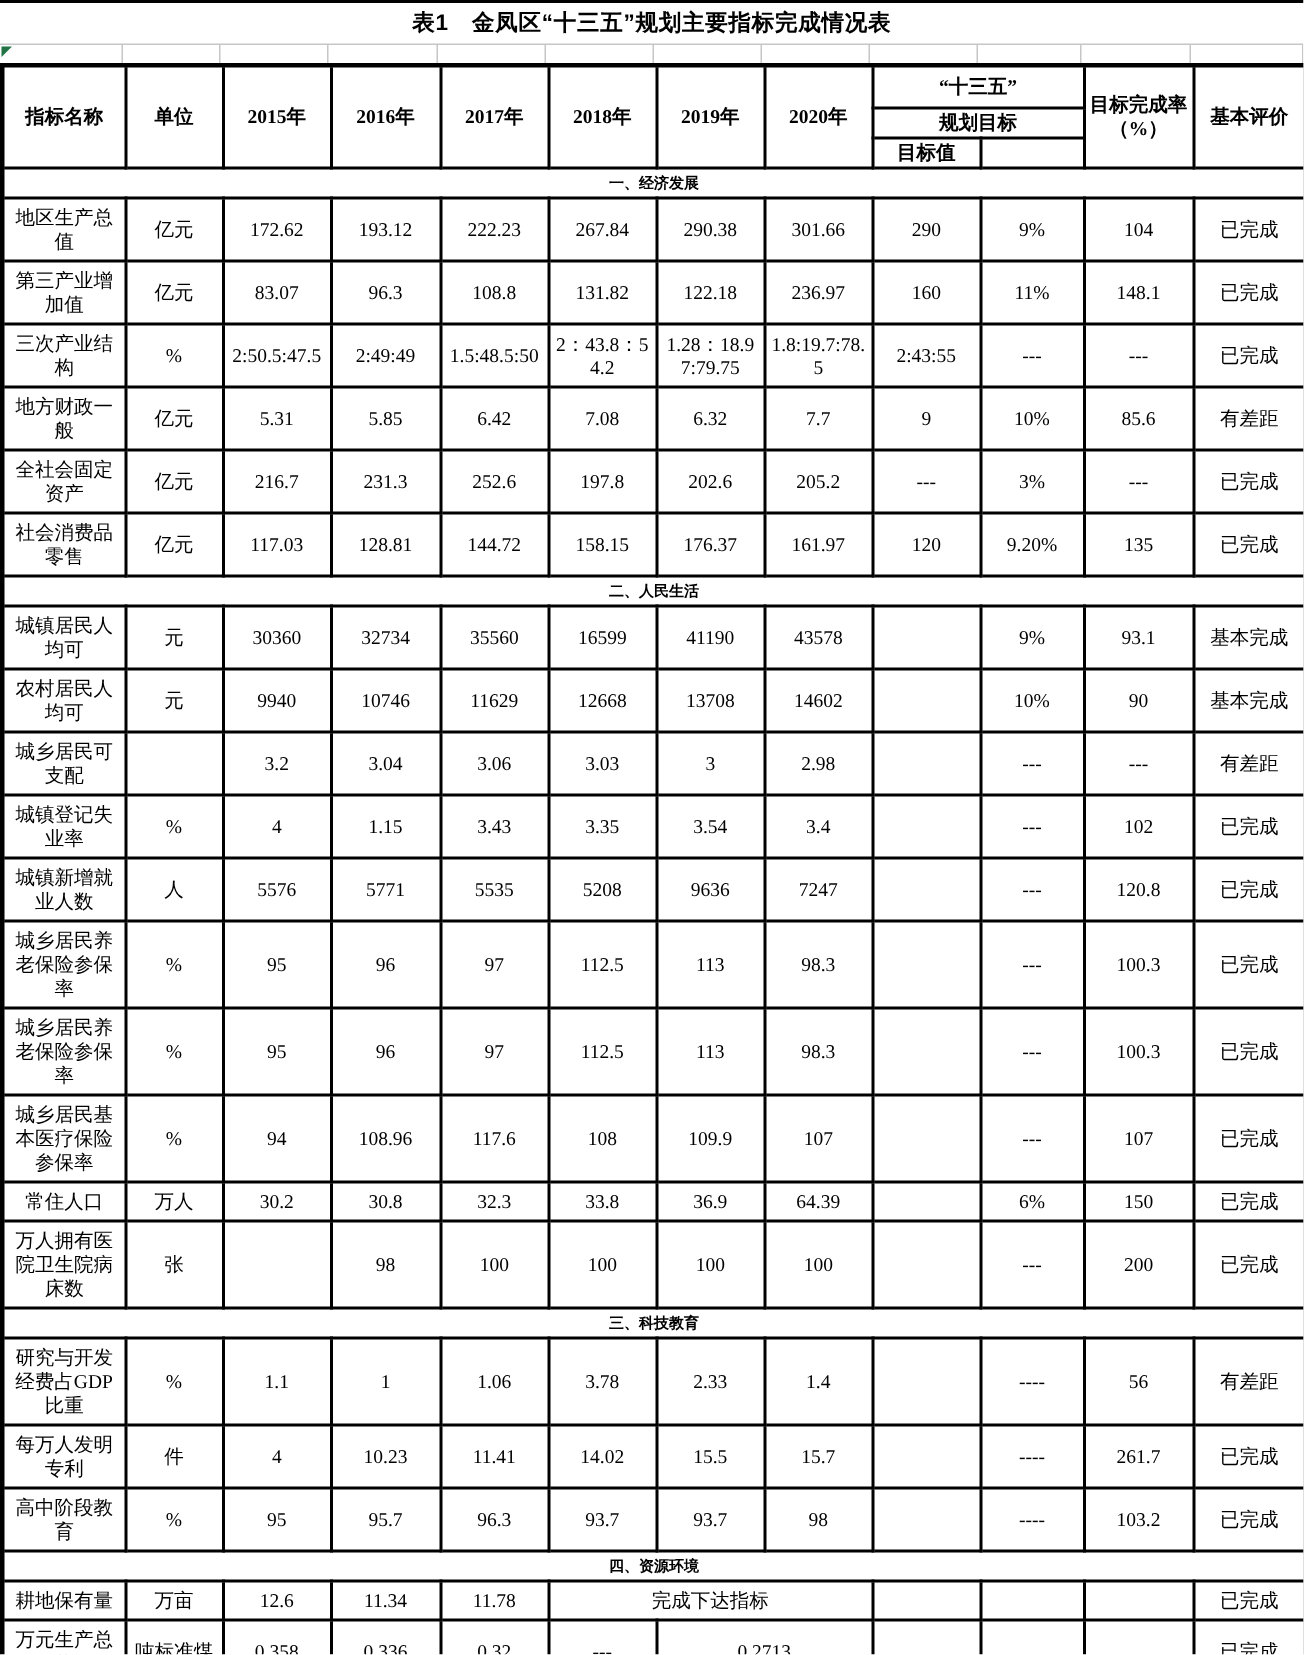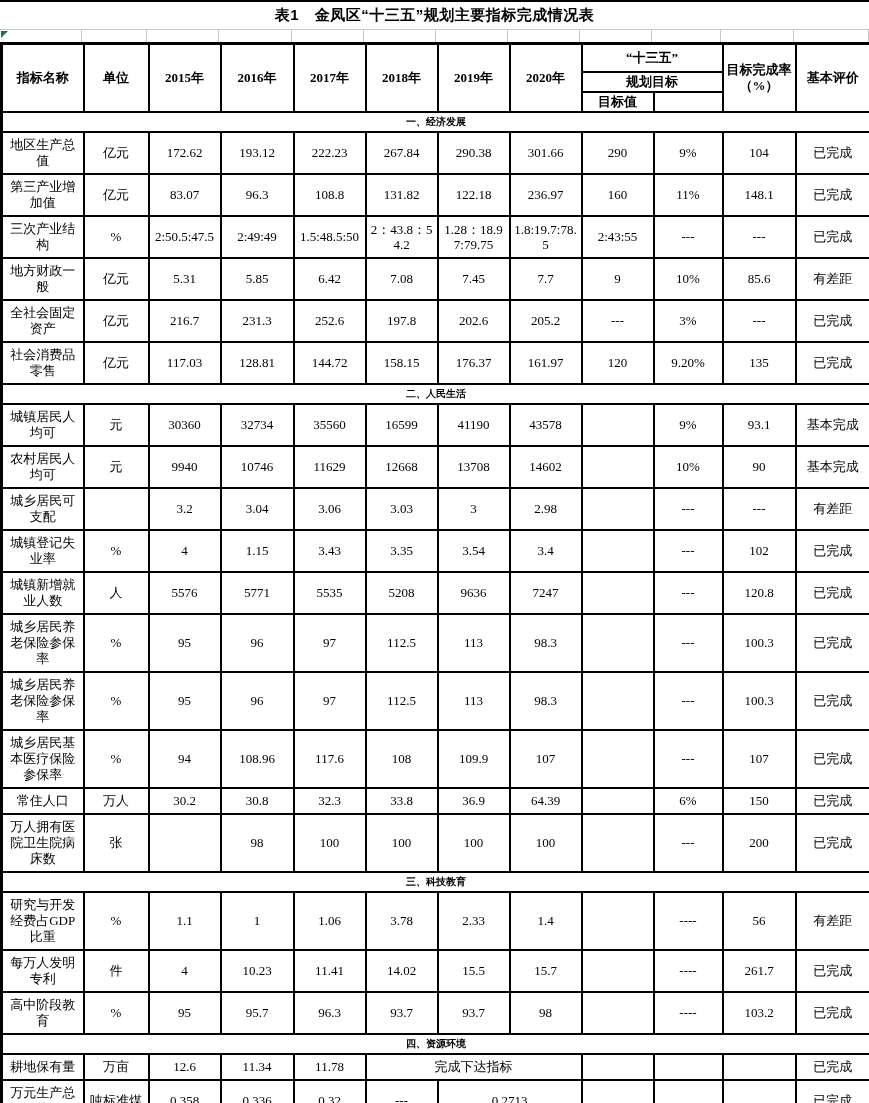--- a/index.html
+++ b/index.html
@@ -192,21 +192,21 @@
           <td class="val">---</td>
           <td class="val">已完成</td>
         </tr>
         <tr class="data-row">
           <td class="label">地方财政一般</td>
           <td class="unit">亿元</td>
           <td class="val">5.31</td>
           <td class="val">5.85</td>
           <td class="val">6.42</td>
           <td class="val">7.08</td>
-          <td class="val">7.45</td>
+          <td class="val">6.32</td>
           <td class="val">7.7</td>
           <td class="val">9</td>
           <td class="val">10%</td>
           <td class="val">85.6</td>
           <td class="val">有差距</td>
         </tr>
         <tr class="data-row">
           <td class="label">全社会固定资产</td>
           <td class="unit">亿元</td>
           <td class="val">216.7</td>

